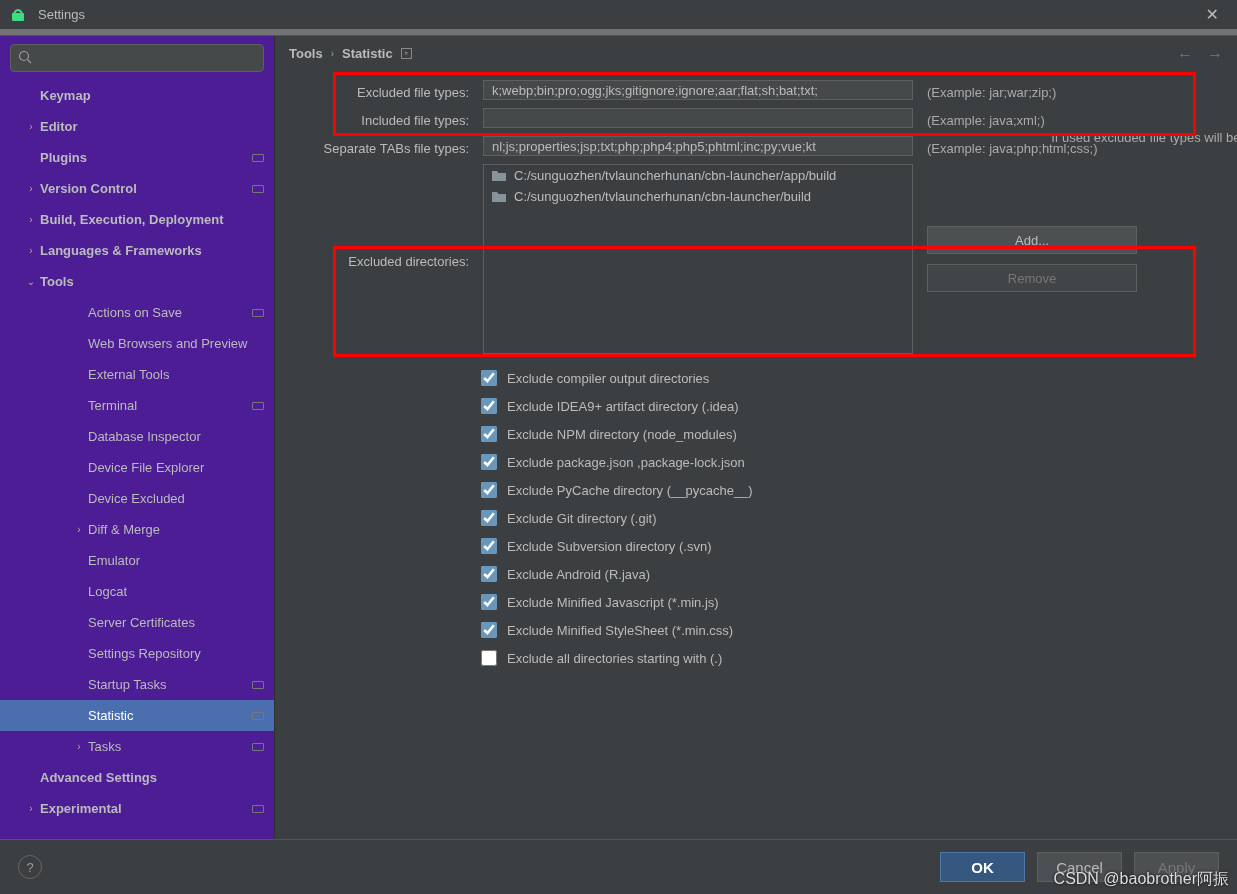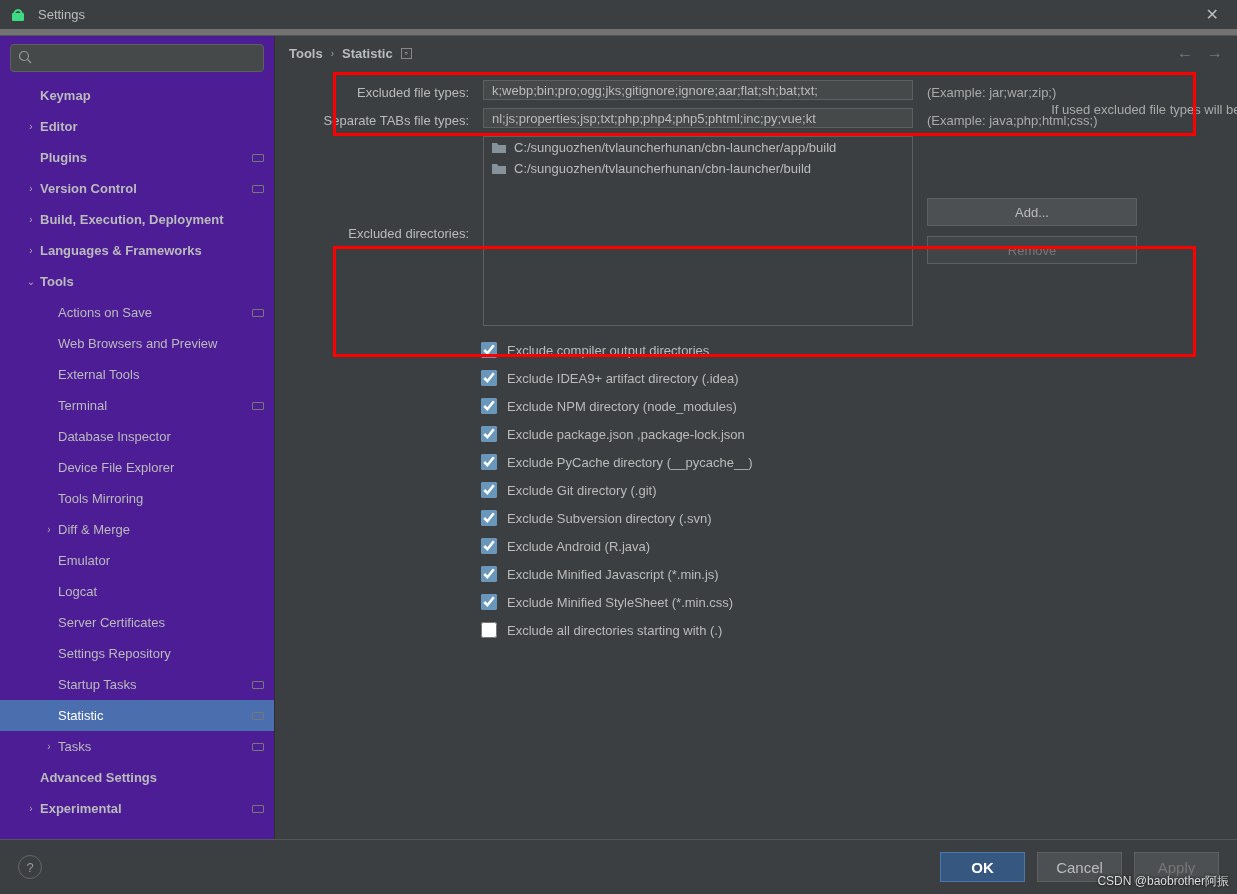--- a/index.html
+++ b/index.html
@@ -82,21 +82,21 @@
 }
 .tree-item .chev.none { visibility: hidden; }
 .tree-item .lbl { flex: 1; white-space: nowrap; overflow: hidden; text-overflow: ellipsis; }
 .tree-item .badge {
   width: 12px; height: 8px;
   border: 1px solid #777;
   border-radius: 1px;
 }
 .tree-item.bold .lbl { font-weight: 600; }
 .depth1 { padding-left: 22px; }
-.depth2 { padding-left: 40px; }
+.depth2 { padding-left: 70px; }
 
 .content {
   flex: 1;
   background: #3c3f41;
   overflow: hidden;
   position: relative;
 }
 .crumb {
   display: flex;
   align-items: center;
@@ -206,21 +206,21 @@
   cursor: pointer;
   padding: 0 16px;
 }
 .fbtn.primary { background: #365880; border-color: #4a78ab; color: #fff; font-weight: 600; }
 .fbtn.disabled { color: #777; }
 
 .watermark {
   position: absolute;
   right: 8px; bottom: 4px;
   color: #ddd;
-  font-size: 12px;
+  font-size: 16px;
   z-index: 50;
   text-shadow: 0 0 3px #000;
 }
 </style>
 </head>
 <body>
 
 <div class="titlebar">
   <svg class="logo" viewBox="0 0 16 16">
       <rect x="2" y="6" width="12" height="8" rx="1" fill="#3ddc84"></rect>
@@ -291,21 +291,21 @@
         <div class="tree-item depth2">
           <span class="chev none">›</span>
           <span class="lbl">Database Inspector</span>
         </div>
         <div class="tree-item depth2">
           <span class="chev none">›</span>
           <span class="lbl">Device File Explorer</span>
         </div>
         <div class="tree-item depth2">
           <span class="chev none">›</span>
-          <span class="lbl">Tools Mirroring</span>
+          <span class="lbl">Device Excluded</span>
         </div>
         <div class="tree-item depth2">
           <span class="chev">›</span>
           <span class="lbl">Diff &amp; Merge</span>
         </div>
         <div class="tree-item depth2">
           <span class="chev none">›</span>
           <span class="lbl">Emulator</span>
         </div>
         <div class="tree-item depth2">
@@ -359,20 +359,25 @@
       </span>
     </div>
 
     <div class="form">
       <div class="row">
         <div class="label">Excluded file types:</div>
         <input class="text" value="k;webp;bin;pro;ogg;jks;gitignore;ignore;aar;flat;sh;bat;txt;" style="">
         <div class="example">(Example: jar;war;zip;)</div>
       </div>
 
+      <div class="row">
+        <div class="label">Included file types:</div>
+        <input class="text" value="" style="">
+        <div class="example">(Example: java;xml;)</div>
+      </div>
       <div class="hint-right hint-truncated" style="margin-left:640px;">If used excluded file types will be i</div>
 
       <div class="row">
         <div class="label">Separate TABs file types:</div>
         <input class="text" value="nl;js;properties;jsp;txt;php;php4;php5;phtml;inc;py;vue;kt" style="">
         <div class="example">(Example: java;php;html;css;)</div>
       </div>
 
       <div class="row">
         <div class="label">Excluded directories:</div>

